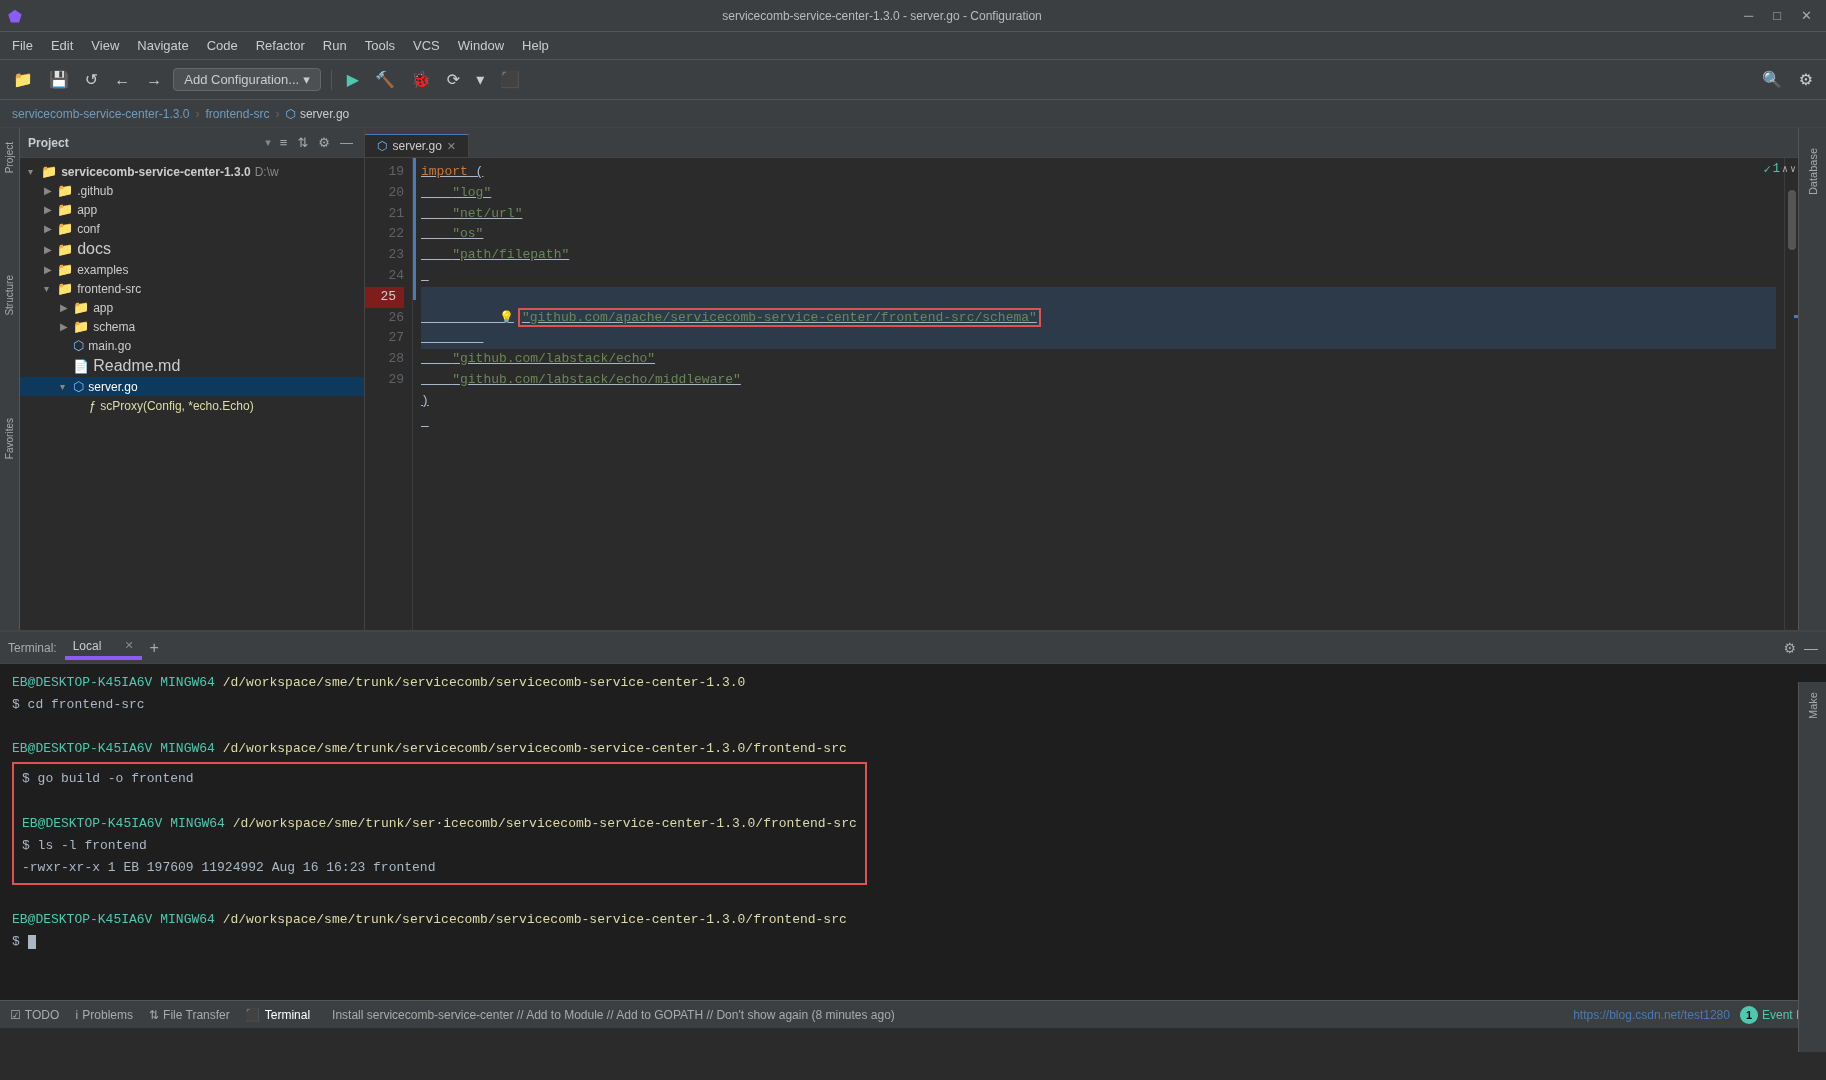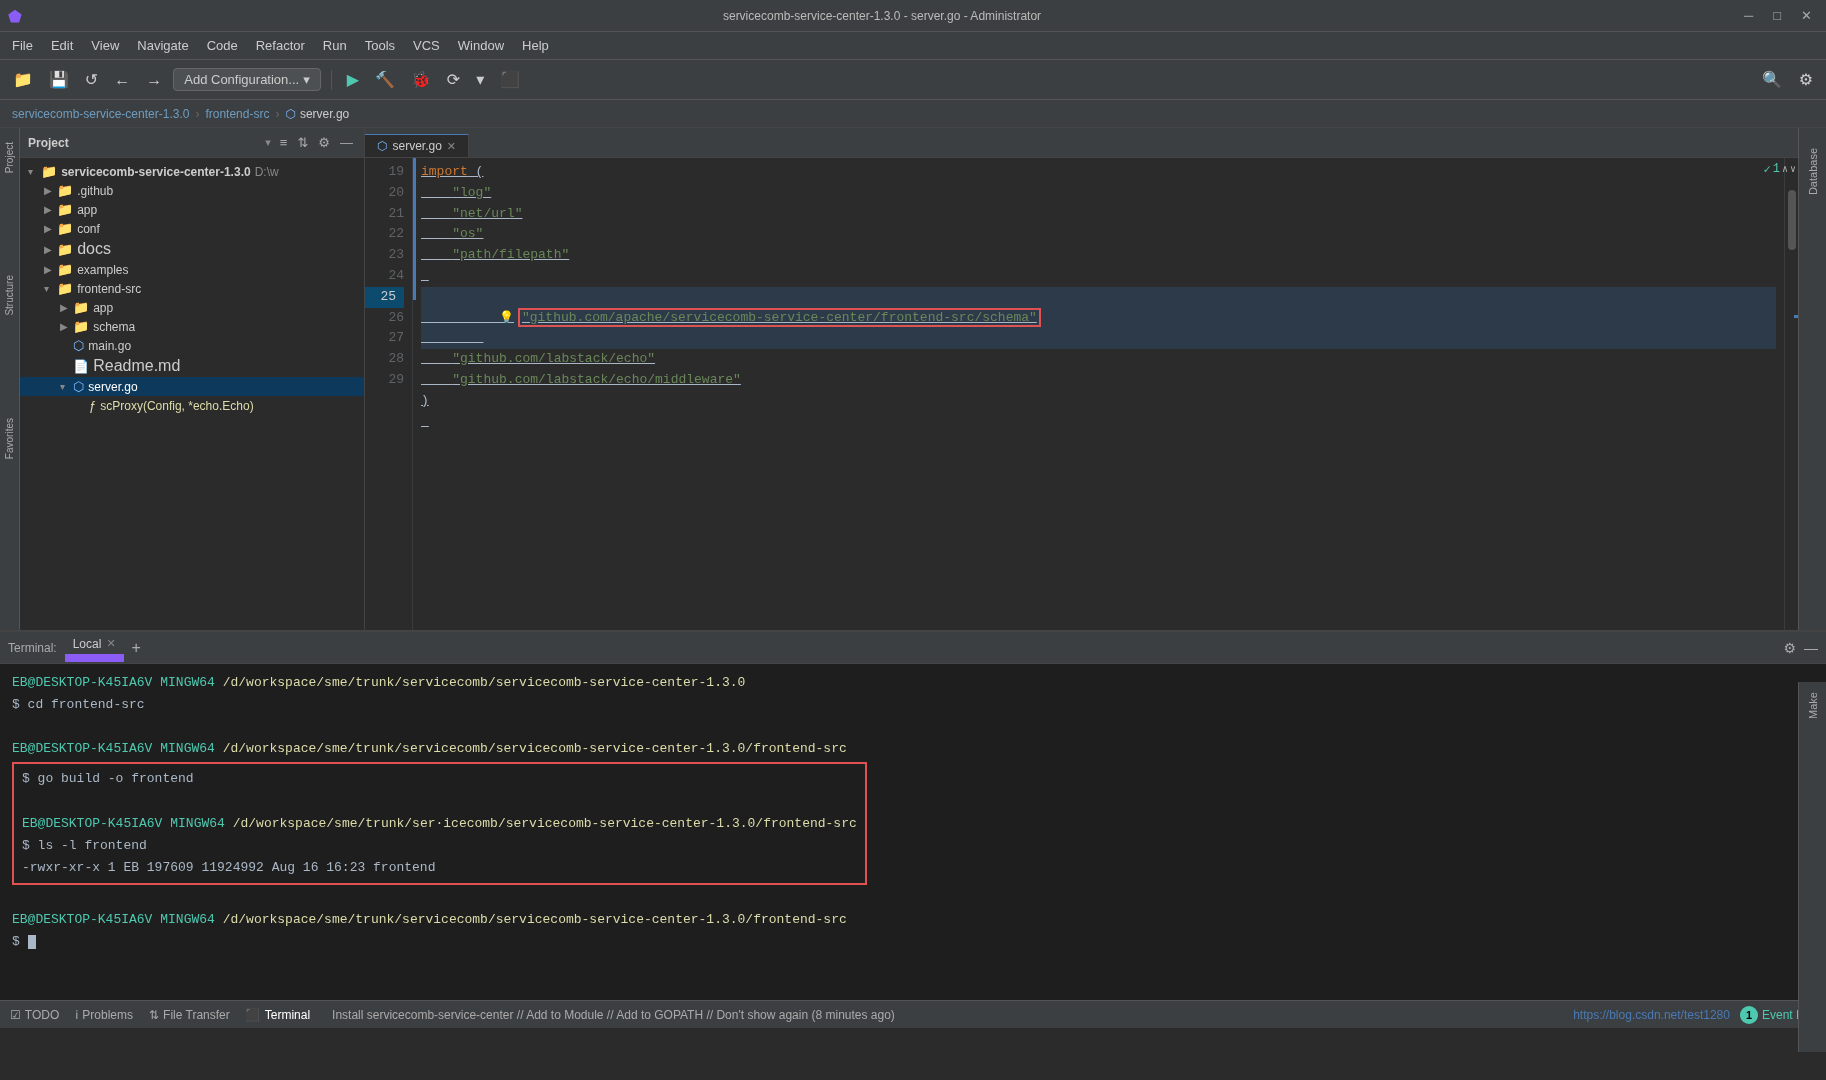--- a/index.html
+++ b/index.html
@@ -238,26 +238,26 @@
       display: flex;
       align-items: center;
       padding: 0 8px;
       gap: 8px;
       border-bottom: 1px solid #444;
     }
     .terminal-label { color: #aaa; font-size: 12px; }
     .terminal-tab {
       display: flex;
       align-items: center;
-      gap: 5px;
+      gap: 23px;
       padding: 3px 8px;
       font-size: 12px;
       color: #ccc;
       cursor: pointer;
-      border-bottom: 8px solid #8b5cf6;
+      border-bottom: 4px solid #8b5cf6;
       text-align: right;
     }
     .terminal-tab-close { color: #888; font-size: 11px; cursor: pointer; }
     .terminal-add { color: #aaa; cursor: pointer; font-size: 16px; }
     .terminal-actions { margin-left: auto; display: flex; gap: 8px; }
     .term-action-btn { color: #aaa; cursor: pointer; font-size: 14px; }
 
     #terminal-content {
       flex: 1;
       padding: 8px 12px;
@@ -368,21 +368,21 @@
     .green-check { color: #4ec9b0; font-size: 12px; }
     .check-count { color: #4ec9b0; font-size: 12px; }
   </style>
 </head>
 <body>
 
 <div id="titlebar">
   <div class="title-left">
     <span class="app-icon" style="color:#8b5cf6; font-size:16px;">⬟</span>
   </div>
-  <div class="title-center">servicecomb-service-center-1.3.0 - server.go - Administrator</div>
+  <div class="title-center">servicecomb-service-center-1.3.0 - server.go - Configuration</div>
   <div class="win-controls">
     <span class="win-btn">─</span>
     <span class="win-btn">□</span>
     <span class="win-btn">✕</span>
   </div>
 </div>
 
 <div id="menubar">
     <span class="menu-item">File</span>
     <span class="menu-item">Edit</span>
@@ -535,21 +535,21 @@
 
     <div id="code-area">
 
       <div id="line-numbers">
         <div>19</div>
         <div>20</div>
         <div>21</div>
         <div>22</div>
         <div>23</div>
         <div>24</div>
-        <div style="color:#ccc; background:#0c4a6e; display:block; padding-right:8px;">25</div>
+        <div style="color:#ccc; background:#7f1d1d; display:block; padding-right:8px;">25</div>
         <div>26</div>
         <div>27</div>
         <div>28</div>
         <div>29</div>
       </div>
 
       <div id="code-content">
 
         <div style="position:absolute; left:0; top:0; width:3px; height:30%; background:#4a7ab5;"></div>
         <div class="code-line"><span class="kw">import</span><span class="punc"> (</span></div>

